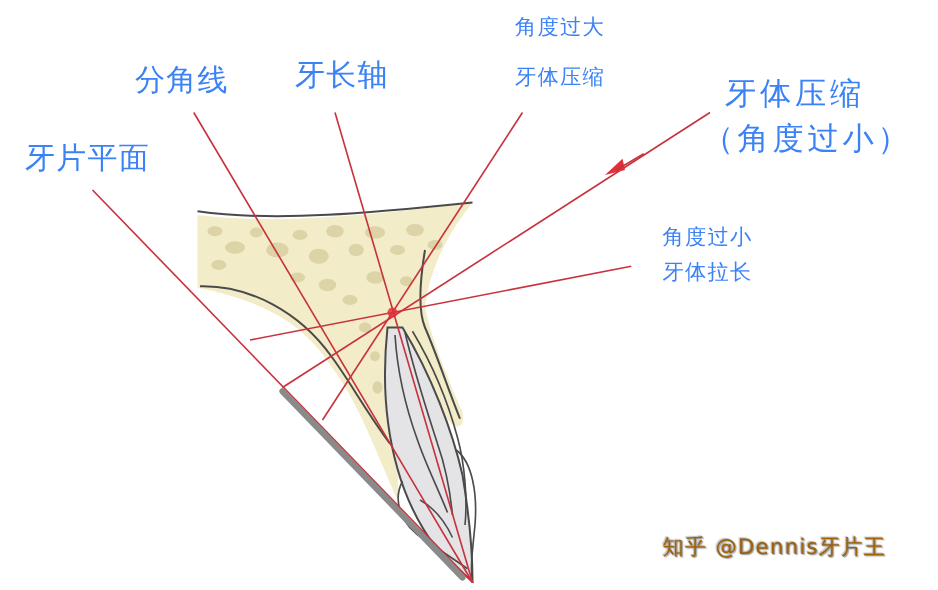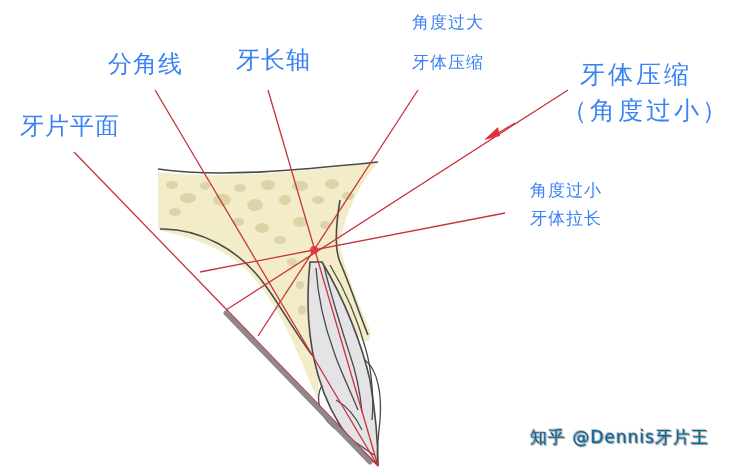--- a/index.html
+++ b/index.html
@@ -3,21 +3,21 @@
   <meta charset="utf-8">
   <style>
     html, body { margin: 0; padding: 0; background: #ffffff; }
     body { width: 750px; height: 472px; overflow: hidden; position: relative;
            font-family: "DejaVu Sans", "Liberation Sans", sans-serif; }
     #diagram { position: absolute; left: 0; top: 0; width: 750px; height: 472px; }
     .label { position: absolute; color: #3b82f6; white-space: nowrap; line-height: 1.2; letter-spacing: 1px; }
     .lbl-large { font-size: 24px; }
     .lbl-small { font-size: 17px; }
     .lbl-center { font-size: 25px; letter-spacing: 3px; }
-    .watermark { position: absolute; left: 530px; top: 426px; font-size: 17px; color: #0369a1;
+    .watermark { position: absolute; left: 530px; top: 426px; font-size: 17px; color: #a16207;
                  text-shadow: 0 0 1px #888, 1px 1px 1px #999, -1px -1px 1px #bbb; letter-spacing: 1px; }
   </style>
 </head>
 <body>
 
 <svg id="diagram" viewBox="0 0 750 472" xmlns="http://www.w3.org/2000/svg">
 
   <g>
     <path d="M158,172 C220,180 300,172 378,162 C360,185 345,210 340,245 C345,270 355,295 370,330 C372,340 368,343 362,340 C345,320 330,300 322,290 L318,400 C300,360 290,330 270,300 C250,270 230,245 158,230 Z" fill="#f3ecc8" stroke="none"></path>
     <g fill="#dcd3a6">

